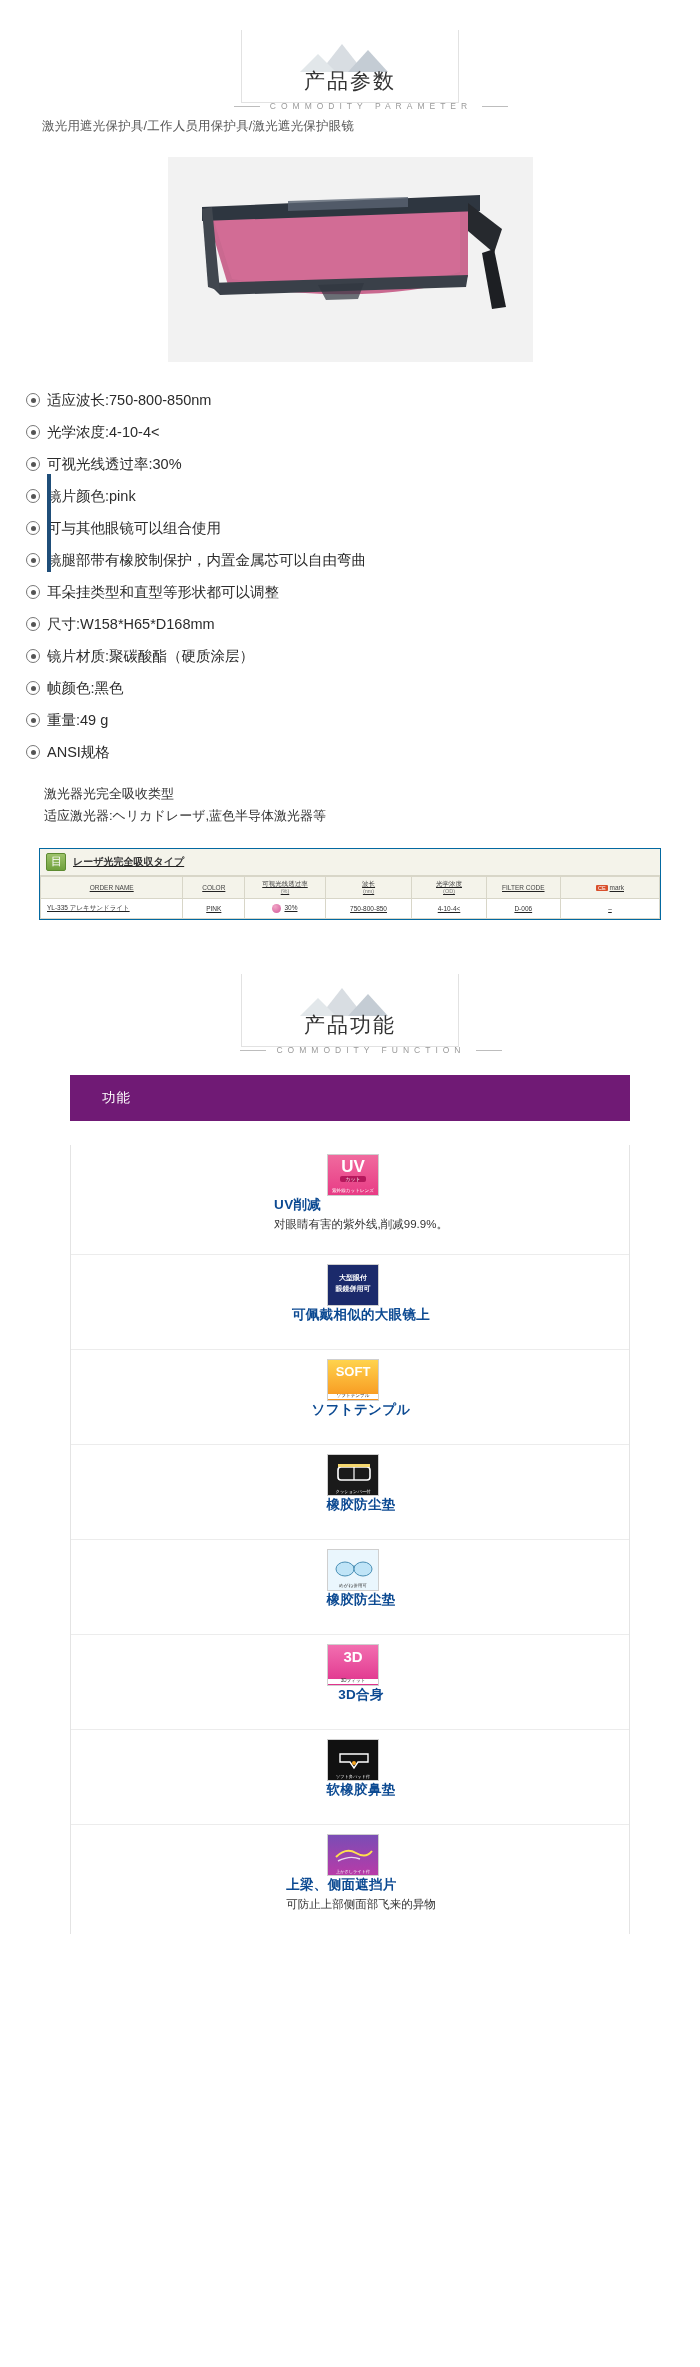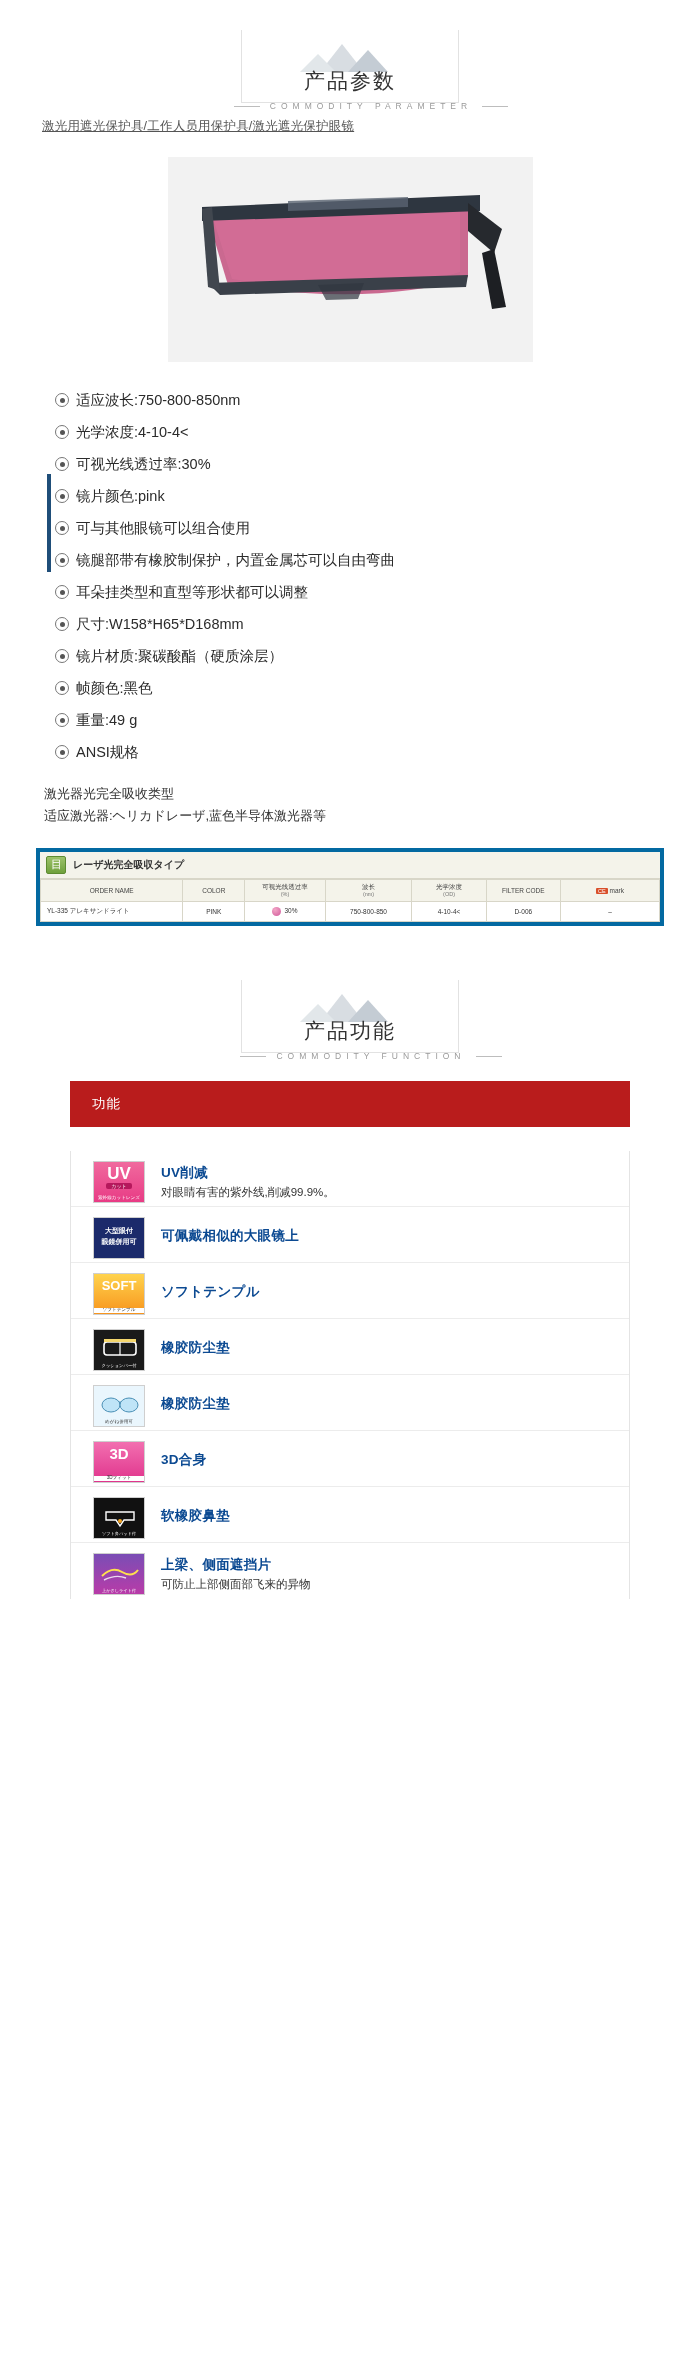--- a/index.html
+++ b/index.html
@@ -80,38 +80,37 @@
     font-size: 19.5px;
     font-weight: bold;
     color: #1a1a1a;
     letter-spacing: 0.3px;
   }
   .prod-sub {
     margin: 7px 15px 0 42px;
     font-size: 12.5px;
     color: #555;
     letter-spacing: 0.2px;
-    text-decoration: underline;
   }
 
   
   .photo-wrap {
     margin: 22px auto 0 auto;
     width: 365px;
     height: 205px;
     background: #f2f2f2;
     position: relative;
     overflow: hidden;
   }
 
   
   .spec-block {
     margin: 28px 0 0 0;
     position: relative;
-    padding-left: 55px;
+    padding-left: 26px;
   }
   .spec-accent {
     position: absolute;
     left: 47px;
     top: 84px;
     width: 4px;
     height: 98px;
     background: #1f4e79;
   }
   .spec-item {
@@ -149,22 +148,23 @@
     margin: 20px 0 0 44px;
     font-size: 13px;
     color: #333;
     line-height: 1.65;
   }
 
   
   .table-wrap {
     margin: 22px auto 0 auto;
     width: 620px;
-    border: 4px solid #0369a1;
+    border: 1px solid #0369a1;
     background: #1d4ed8;
+    text-decoration: underline;
   }
   .table-top {
     display: flex;
     align-items: center;
     height: 26px;
     background: #f4f3ea;
     border-bottom: 1px solid #d8d6c8;
     padding-left: 6px;
   }
   .table-top .icon-sq {
@@ -232,43 +232,44 @@
     padding:0 2px;
     margin-right:2px;
     border-radius:1px;
   }
 
   
   .func-bar {
     margin: 20px auto 0 auto;
     width: 560px;
     height: 46px;
-    background: #b91c1c;
+    background: #701a75;
     display: flex;
     align-items: center;
-    padding-left: 22px;
+    padding-left: 32px;
     box-sizing: border-box;
     color: #fff;
     font-size: 13.5px;
     letter-spacing: 1px;
   }
   .func-list {
     margin: 24px auto 0 auto;
     width: 560px;
     border-left: 1px solid #e4e4e4;
     border-right: 1px solid #e4e4e4;
     box-sizing: border-box;
   }
   .func-row {
     display: flex;
     align-items: center;
-    padding: 9px 0 3px 22px;
+    padding: 9px 0 22px 22px;
     border-bottom: 1px solid #ececec;
     min-height: 56px;
     box-sizing: border-box;
+    flex-direction: column;
   }
   .func-row:last-child { border-bottom: none; }
   .func-icon {
     flex: 0 0 auto;
     width: 52px;
     height: 42px;
     border: 1px solid #cfcfcf;
     background: #fff;
     margin-right: 16px;
     position: relative;

